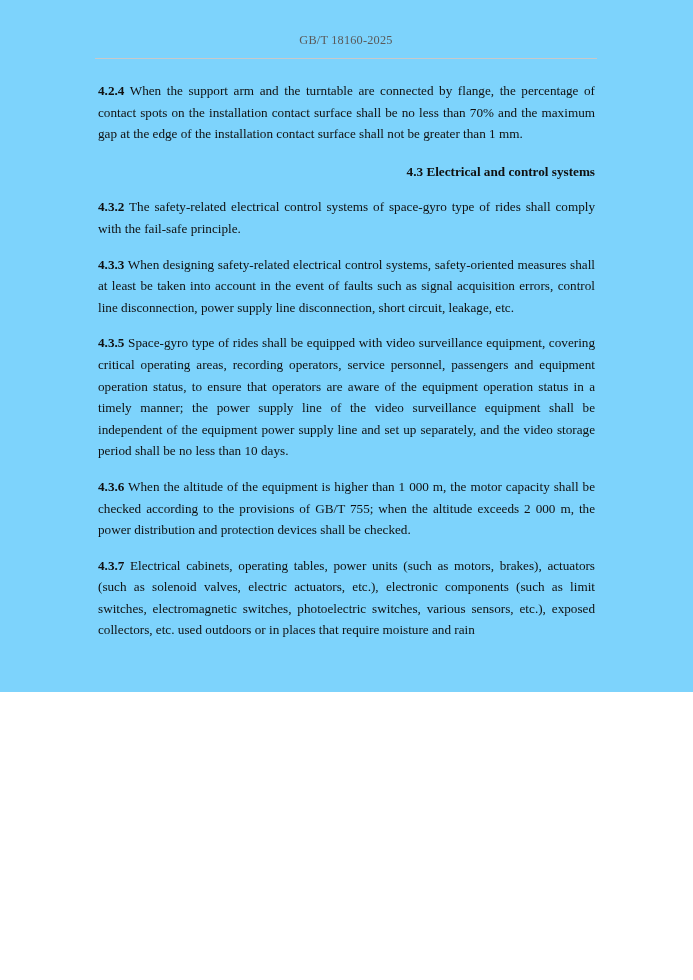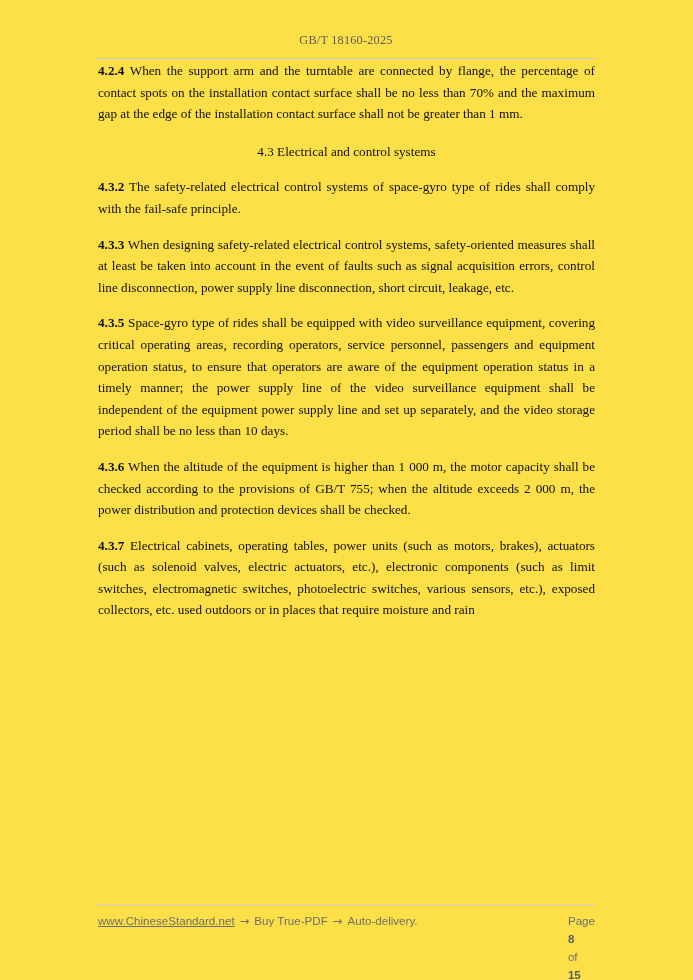--- a/index.html
+++ b/index.html
@@ -8,23 +8,23 @@
     padding: 0;
     background: #ffffff;
   }
   body {
     font-family: "Liberation Serif", "DejaVu Serif", serif;
     color: #101010;
   }
   #page {
     position: relative;
     width: 693px;
-    height: 980px;
+    height: 692px;
     margin: 0 auto;
-    background: #fde047;
+    background: #7dd3fc;
     overflow: hidden;
     box-sizing: border-box;
   }
 
   
   .page-header {
     position: absolute;
     left: 95px;
     top: 33px;
     width: 502px;
@@ -41,43 +41,43 @@
     top: 58px;
     width: 502px;
     height: 1px;
     background: #c9c9c9;
   }
 
   
   .content {
     position: absolute;
     left: 98px;
-    top: 60px;
+    top: 80px;
     width: 497px;
   }
   .para {
     font-size: 13.2px;
     line-height: 21.6px;
     text-align: justify;
     text-justify: inter-word;
     margin: 0 0 14px 0;
     -webkit-hyphens: none;
     hyphens: none;
   }
   .para.last {
     margin-bottom: 0;
   }
   .para .num {
     font-weight: bold;
   }
   .heading {
     font-size: 13.2px;
     line-height: 21.6px;
-    font-weight: normal;
-    text-align: center;
+    font-weight: bold;
+    text-align: right;
     margin: 16px 0 14px 0;
   }
 
   
   .footer-rule {
     position: absolute;
     left: 95px;
     top: 905px;
     width: 502px;
     height: 1px;

